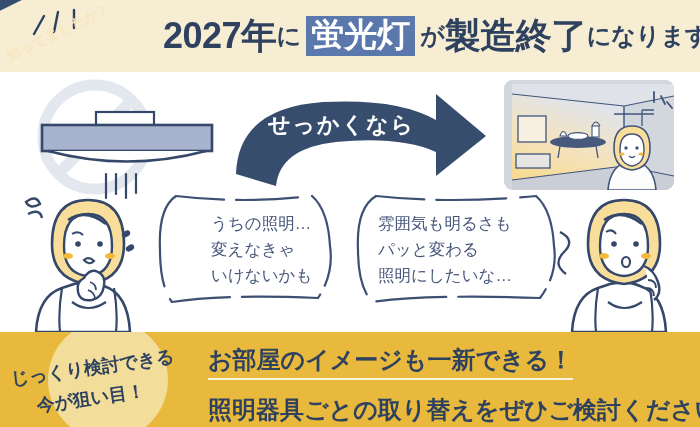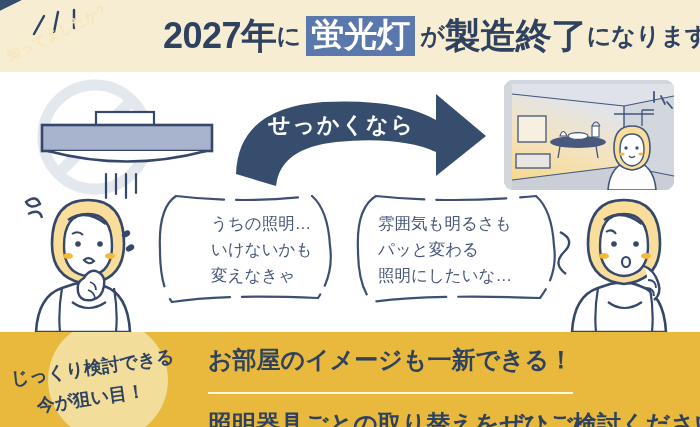--- a/index.html
+++ b/index.html
@@ -118,21 +118,21 @@
   .footer-right {
     position:absolute; left:208px; top:14px;
     color:#2e4260;
   }
   .fr-line {
     font-size:24px; font-weight:bold;
     line-height:1.18;
     white-space:nowrap;
     display:inline-block;
     border-bottom:2.5px solid #fdf6e3;
-    padding-bottom:18px;
+    padding-bottom:4px;
     margin-bottom:16px;
   }
 </style>
 </head>
 <body>
 
 <div class="stage">
 
   <div class="header-band">
     <div class="ribbon"></div>
@@ -275,22 +275,22 @@
       <path d="M4 48 q16 8 4 20 q-12 12 2 22" fill="none" stroke="#36486a" stroke-width="2.4"></path>
     </svg>
 
     <div class="bubble bubble-1">
       <svg viewBox="0 0 190 120" width="190" height="120">
         <path d="M24 6 Q6 18 8 60 Q8 96 20 112 Q70 104 166 108 Q182 84 178 56
                  Q176 20 160 6 Q90 14 24 6 Z" fill="#ffffff" stroke="#3d4f72" stroke-width="2.2" stroke-linecap="round" stroke-dasharray="95 14 62 12 80 10"></path>
       </svg>
       <div class="bubble-text">
         <div>うちの照明…</div>
+        <div>変えなきゃ</div>
         <div>いけないかも</div>
-        <div>変えなきゃ</div>
       </div>
     </div>
 
     <div class="bubble bubble-2">
       <svg viewBox="0 0 215 120" width="215" height="120">
         <path d="M26 6 Q6 18 8 60 Q8 96 22 112 Q80 104 190 108 Q208 84 204 56
                  Q202 20 186 6 Q100 14 26 6 Z" fill="#ffffff" stroke="#3d4f72" stroke-width="2.2" stroke-linecap="round" stroke-dasharray="105 14 70 12 92 10"></path>
       </svg>
       <div class="bubble-text">
         <div>雰囲気も明るさも</div>

